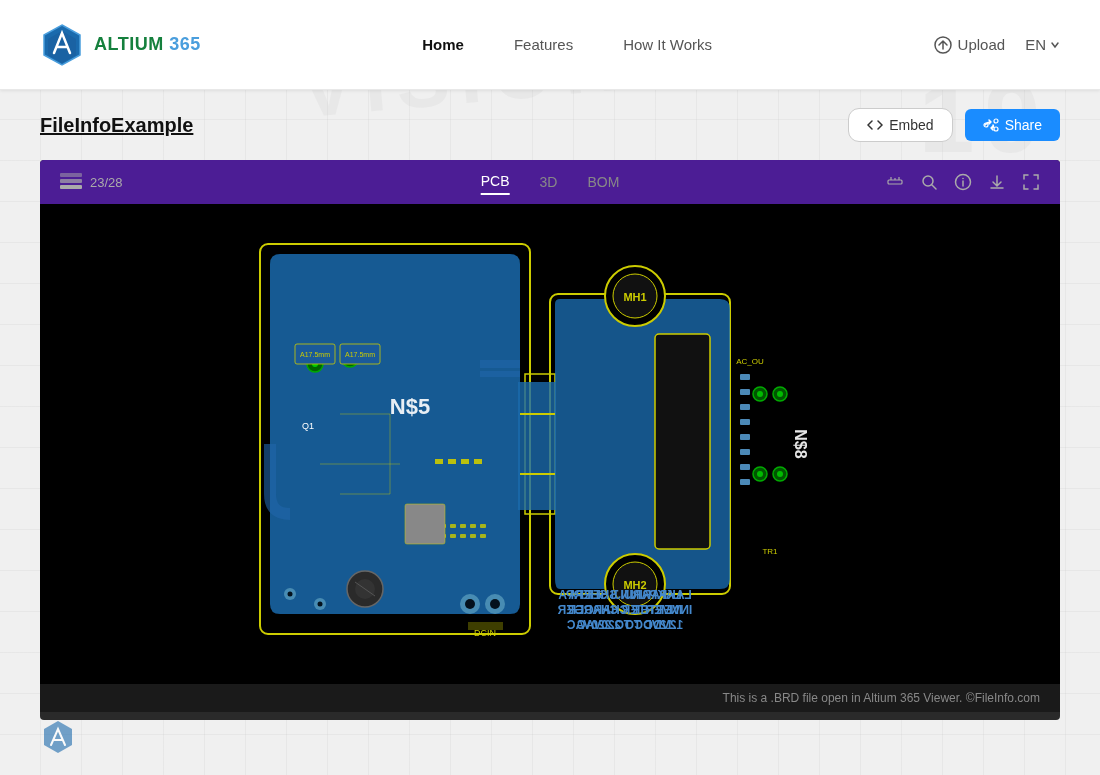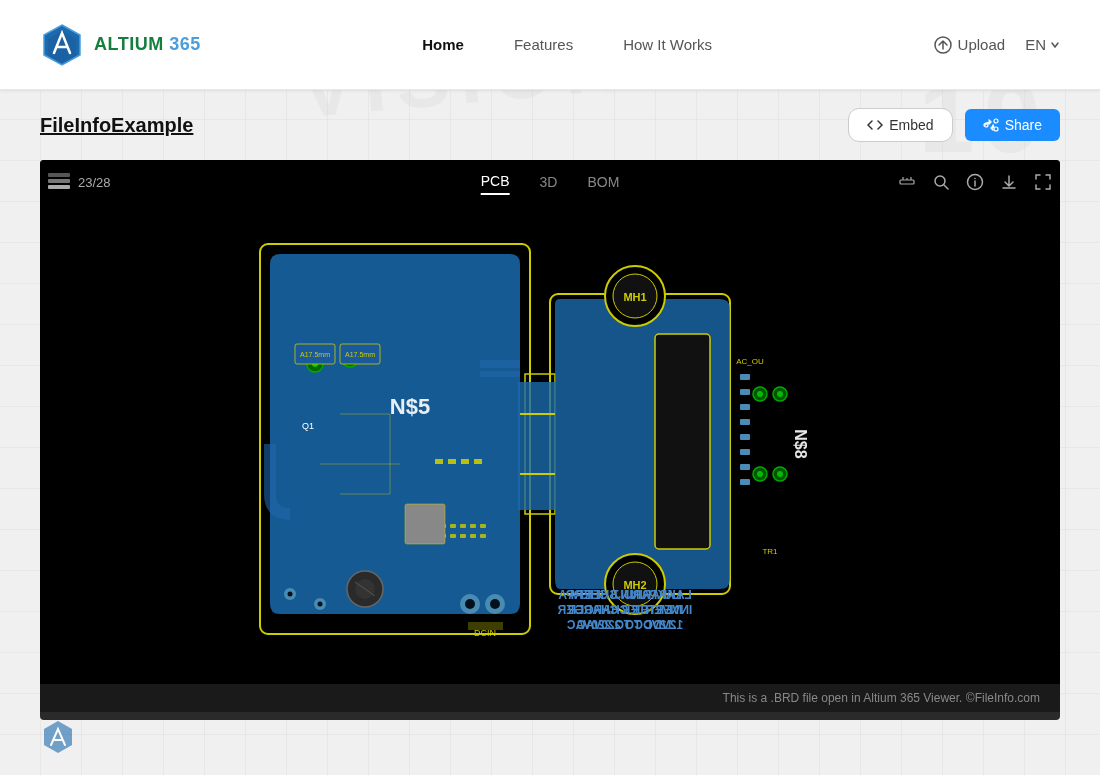--- a/index.html
+++ b/index.html
@@ -98,24 +98,24 @@
     .viewer-container {
       background: #2a2a2a;
       border-radius: 4px;
       overflow: hidden;
       height: 560px;
       position: relative;
     }
 
     
     .viewer-toolbar {
-      background: #000000;
+      background: #4c1d95;
       height: 44px;
       display: flex; align-items: center;
-      padding: 0 8px;
+      padding: 0 20px;
       justify-content: space-between;
     }
     .toolbar-left {
       display: flex; align-items: center; gap: 8px;
     }
     .layer-count {
       font-size: 13px; color: #aaa; font-weight: 500;
     }
     .toolbar-tabs {
       display: flex; align-items: center; gap: 30px; position: absolute; left: 50%; transform: translateX(-50%);

